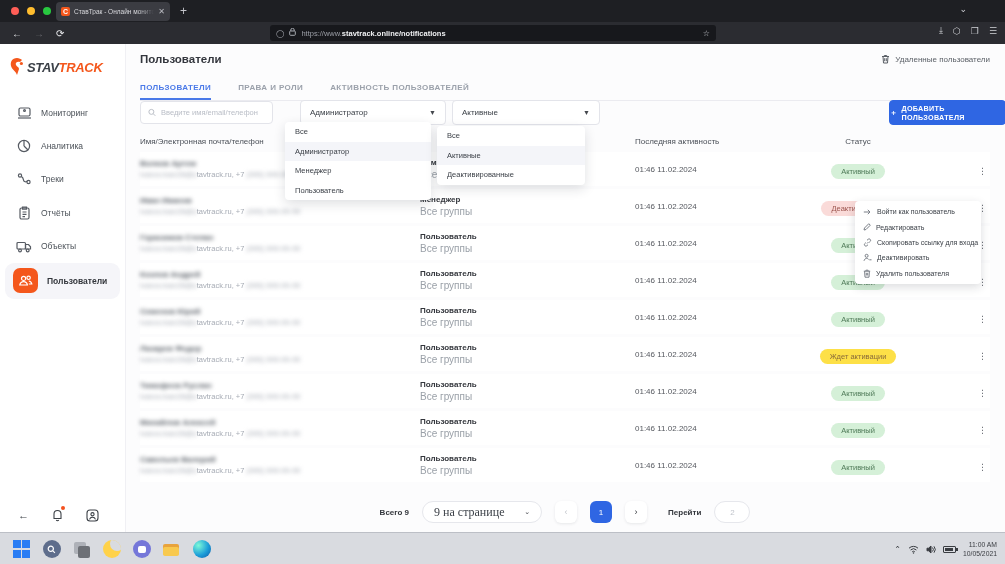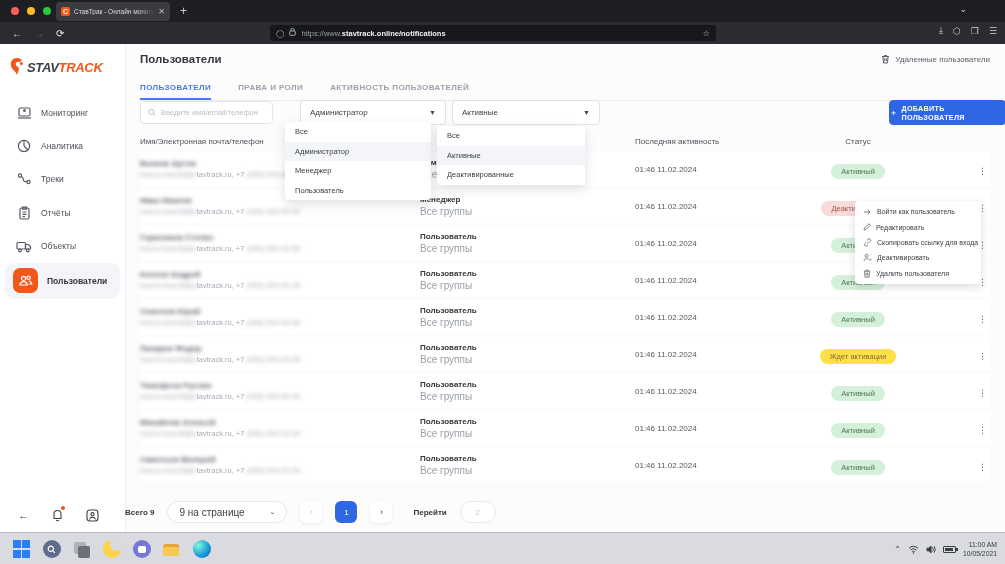--- a/index.html
+++ b/index.html
@@ -90,25 +90,25 @@
   .cell-role .rl { font-size:8px; font-weight:bold; color:#33363c; }
   .cell-role .gr { font-size:10px; color:#9aa0a8; margin-top:2px; }
   .cell-act { font-size:8px; color:#55585f; }
   .cell-status { text-align:center; }
   .badge { display:inline-block; font-size:7.5px; padding:3px 10px; border-radius:10px; }
   .badge.active { background:#d5f0d8; color:#4f7a58; }
   .badge.deactivated { background:#fadbd9; color:#9c544e; }
   .badge.pending { background:#fde047; color:#8a6b3a; }
   .cell-kebab { text-align:right; padding-right:3px; }
   .kebab { font-size:9px; color:#6a6e75; letter-spacing:0; cursor:pointer; line-height:1; }
-  .pagination { position:absolute; top:455px; left:0; right:0; height:26px; display:flex; align-items:center; gap:13px; }
+  .pagination { position:absolute; top:455px; left:0; right:0; height:26px; display:flex; align-items:center; justify-content:center; gap:13px; }
   .pg-total { font-size:8px; font-weight:bold; color:#33363c; }
   .pg-pill { width:120px; height:22px; border:1px solid #e6e7ec; border-radius:12px; background:#fff;
              display:flex; align-items:center; justify-content:space-between; padding:0 11px; cursor:pointer; }
-  .pg-pill .val { font-size:10px; color:#3c4148; }
+  .pg-pill .val { font-size:12px; color:#3c4148;font-family:Liberation Serif, serif; }
   .pg-pill .chev { font-size:7px; color:#44474d; }
   .pg-btn { width:22px; height:22px; border-radius:6px; background:#fff; box-shadow:0 1px 3px rgba(40,45,60,.10);
             display:flex; align-items:center; justify-content:center; font-size:9px; cursor:pointer; }
   .pg-prev { color:#c4c7cd; } .pg-next { color:#33363c; }
   .pg-cur { background:#2f66e3; color:#fff; font-size:8px; box-shadow:none; }
   .pg-go { font-size:8px; font-weight:bold; color:#33363c; margin-left:8px; }
   .pg-input { width:36px; height:22px; border:1px solid #e6e7ec; border-radius:12px; background:#fff; text-align:center;
               font-size:8px; color:#c0c4cb; font-family:inherit; outline:none; }
 
   

